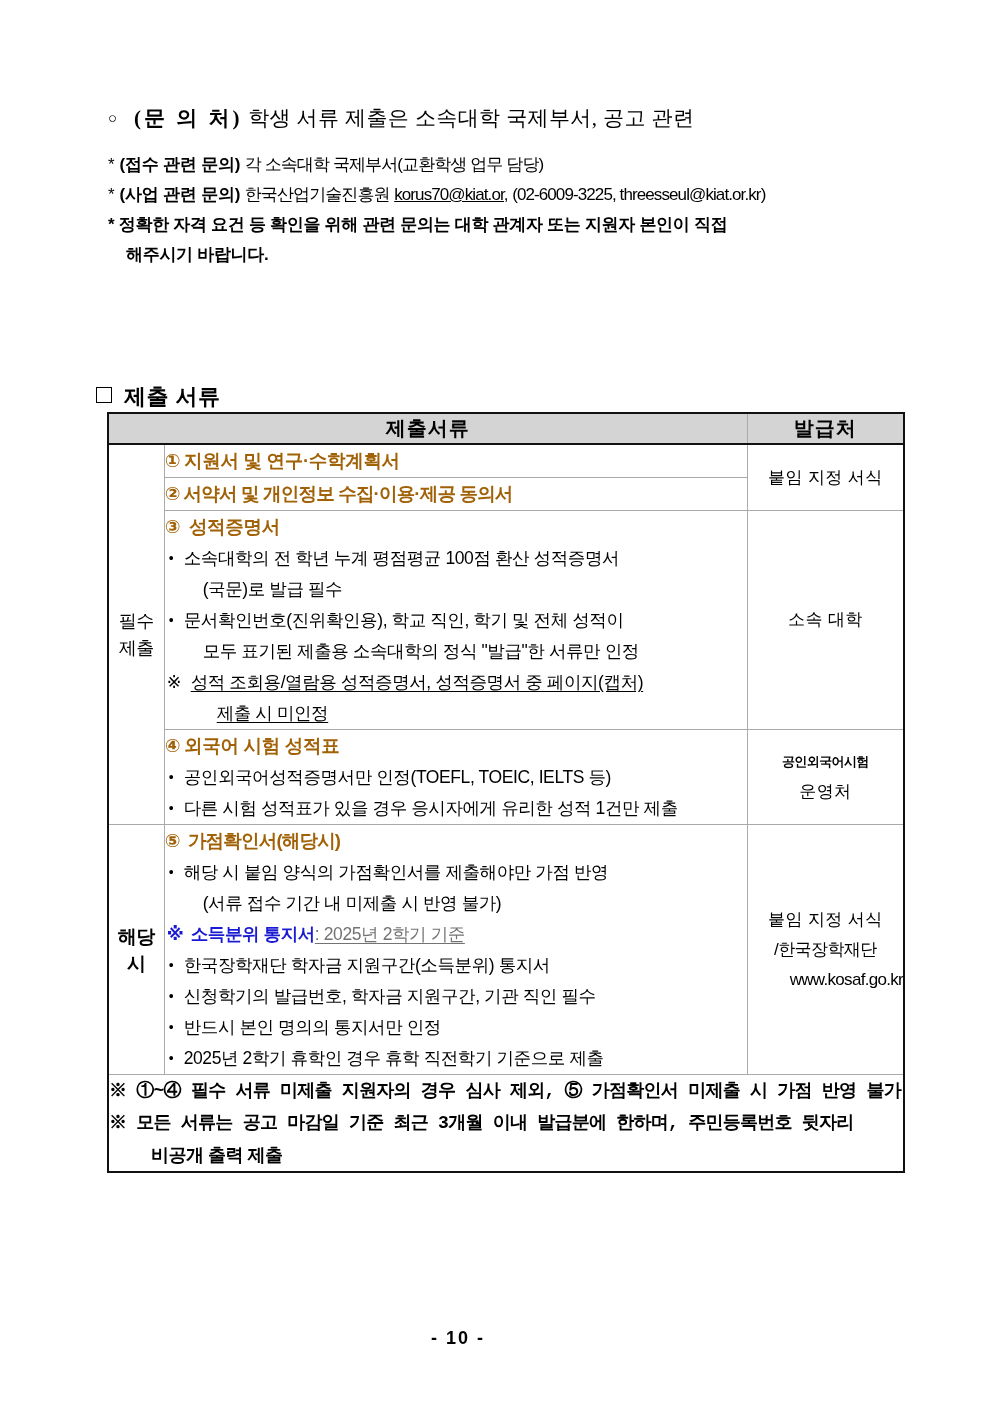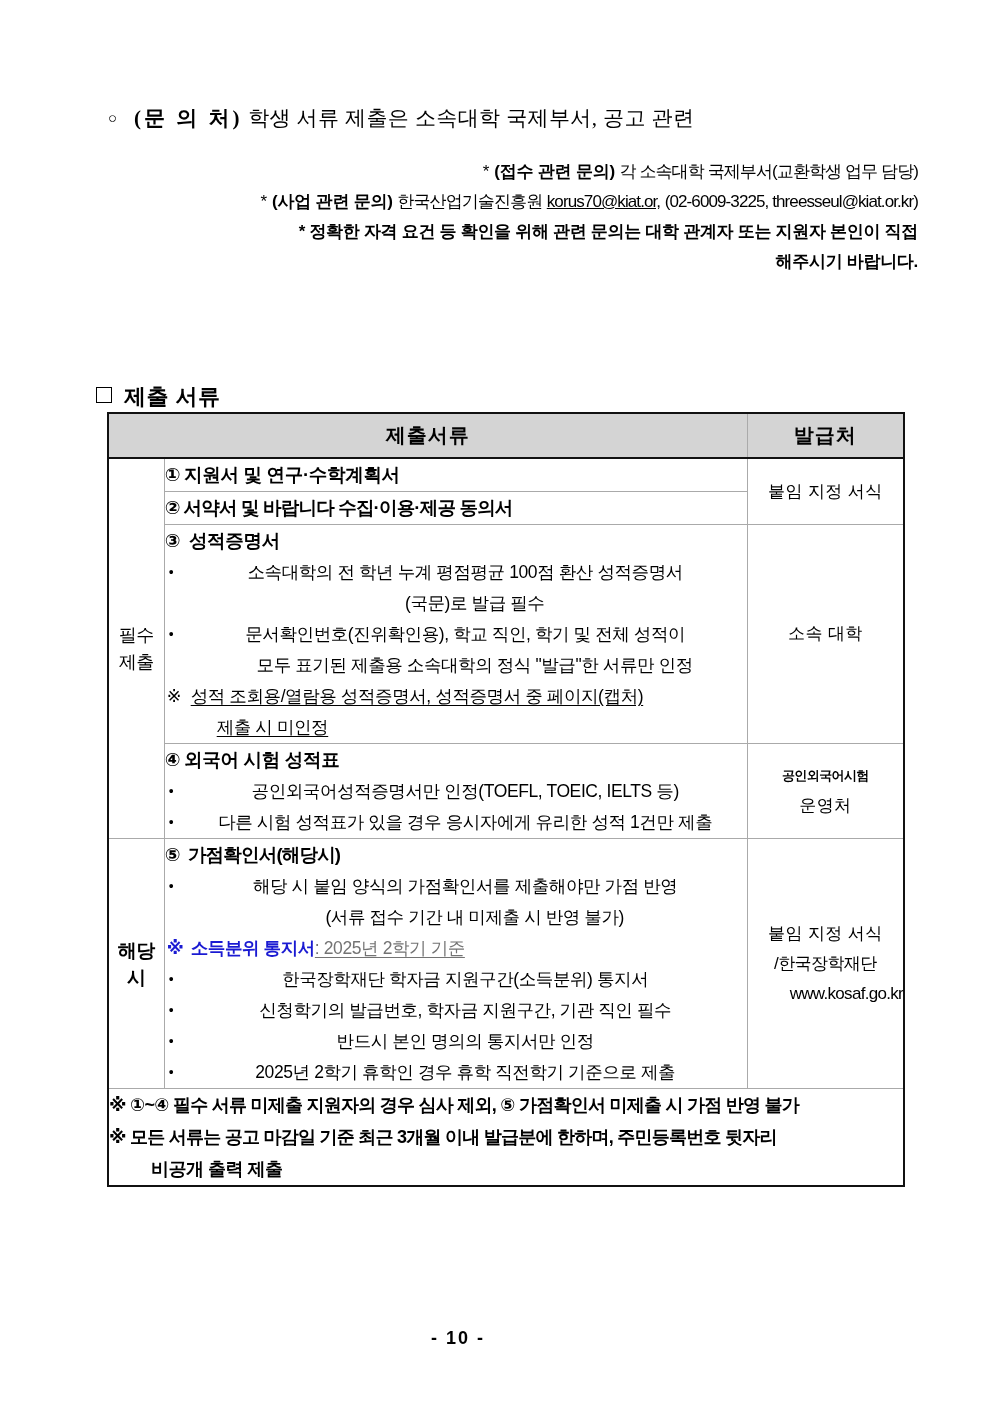--- a/index.html
+++ b/index.html
@@ -42,22 +42,21 @@
   }
   .o-line2 {
     font-family: "Liberation Serif", "DejaVu Serif", serif;
     font-size: 21px;
     line-height: 36px;
     letter-spacing: 0.4px;
     padding-left: 26px;
   }
 
   .star-list {
-    margin-top: 20px;
-    text-align: right;
+    margin-top: 13px;
   }
   .star-line {
     font-size: 17px;
     line-height: 30px;
     white-space: nowrap;
     letter-spacing: -0.2px;
   }
   .star-line .st { margin-right: 5px; }
   .star-line b { font-weight: bold; }
   .narrow { font-stretch: condensed; letter-spacing: -0.9px; }
@@ -99,21 +98,21 @@
     border-collapse: collapse;
   }
   .doc-table td, .doc-table th {
     border: 1px solid #aaaaaa;
     padding: 0;
     vertical-align: middle;
     box-sizing: border-box;
   }
   .doc-table .thead th {
     background: #d4d4d4;
-    height: 45px;
+    height: 31px;
     font-size: 20px;
     font-weight: bold;
     letter-spacing: 1px;
     border-bottom: 2.2px solid #111;
     text-align: center;
   }
   .col-cat { width: 58px; }
   .col-doc { width: 608px; }
   .col-src { width: 130px; }
 
@@ -134,41 +133,40 @@
   .src-cell .tight { letter-spacing: -0.6px; font-size: 13px; font-weight: bold; }
   .src-cell .line2 { letter-spacing: -0.6px; font-size: 17px; }
   .src-cell .url { letter-spacing: -0.7px; font-size: 17px; margin-left: 42px; }
 
   .doc-cell {
     padding: 6px 8px 7px 13px;
     font-size: 17.5px;
     line-height: 30px;
   }
   .hd {
-    color: #000000;
+    color: #a16207;
     font-weight: bold;
     font-size: 18.5px;
     letter-spacing: -0.3px;
     line-height: 32px;
   }
   .hd .circ { margin-right: 4px; }
   .hd.t { letter-spacing: -0.8px; }
 
   ul.bl {
     margin: 0;
     padding: 0;
     list-style: none;
   }
   ul.bl li {
     position: relative;
     padding-left: 19px;
     font-size: 17.5px;
     line-height: 31px;
     letter-spacing: -0.4px;
-    text-align: center;
   }
   ul.bl li::before {
     content: "\2022";
     position: absolute;
     left: 4px;
     top: 0;
     font-size: 14px;
   }
 
   .note-line {
@@ -195,20 +193,21 @@
   .foot-cell {
     padding: 4px 6px 6px 8px;
     border-top: 2.2px solid #111;
   }
   .foot-line {
     font-size: 18px;
     font-weight: bold;
     line-height: 32px;
     letter-spacing: -0.75px;
     white-space: nowrap;
+    font-family: Liberation Mono, monospace;
   }
   .foot-cont {
     font-size: 18px;
     font-weight: bold;
     line-height: 32px;
     letter-spacing: -0.5px;
     padding-left: 42px;
   }
 
   
@@ -276,21 +275,21 @@
       <div class="hd">
         <span class="circ">①</span><span>지원서 및 연구·수학계획서</span>
       </div>
     </td>
     <td class="src-cell" rowspan="2">붙임 지정 서식</td>
   </tr>
 
   <tr>
     <td class="doc-cell">
       <div class="hd t">
-        <span class="circ">②</span><span>서약서 및 바랍니다 수집·이용·제공 동의서</span>
+        <span class="circ">②</span><span>서약서 및 개인정보 수집·이용·제공 동의서</span>
       </div>
     </td>
   </tr>
 
   <tr>
     <td class="doc-cell">
       <div class="hd">
         <span class="circ">③</span> <span>성적증명서</span>
       </div>
       <ul class="bl">

